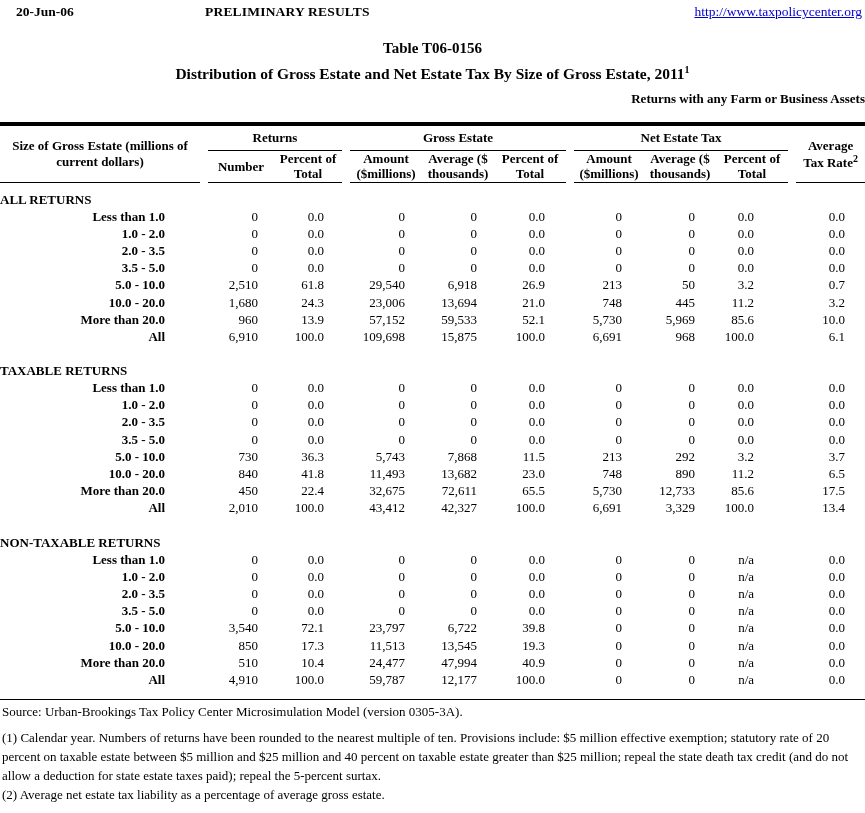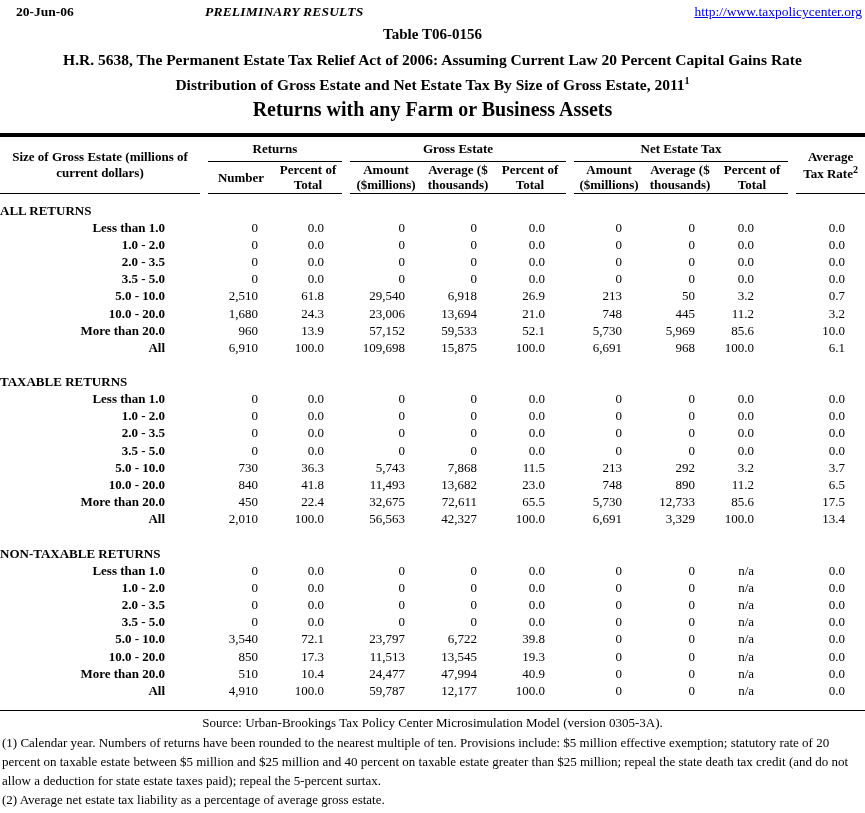--- a/index.html
+++ b/index.html
@@ -6,30 +6,30 @@
   html, body { background: #ffffff; }
   body {
     width: 865px; height: 813px;
     font-family: "Liberation Serif", "DejaVu Serif", serif;
     color: #000; overflow: hidden; position: relative;
   }
 
   
   .page-header { position: relative; height: 22px; padding-top: 4px; }
   .ph-date { position: absolute; left: 4px; top: 4px; font-weight: bold; font-size: 13.5px; margin-left: 12px; }
-  .ph-status { position: absolute; left: 205px; top: 4px; font-weight: bold; font-size: 13.5px; letter-spacing: 0.2px; font-style: italic; }
+  .ph-status { position: absolute; left: 205px; top: 4px; font-weight: bold; font-size: 13.5px; letter-spacing: 0.2px; }
   .ph-url { position: absolute; right: 3px; top: 4px; font-size: 13.5px; color: #0000cc; text-decoration: underline; }
 
   
-  .titles { text-align: center; }
+  .titles { text-align: center; margin-top: 14px; }
   .titles div { font-weight: bold; line-height: 25px; }
   .t1 { font-size: 15px; }
   .t2 { font-size: 15.5px; }
   .t3 { font-size: 15.5px; }
-  .t4 { font-size: 20px; }
+  .t4 { font-size: 13px; text-align: right; }
   sup { font-size: 10px; vertical-align: super; line-height: 0; }
 
   
   .table-wrap { margin-top: 11px; }
   .top-rule { height: 3px; border-top: 3px solid #000; border-bottom: 1.5px solid #000; }
   table { border-collapse: collapse; table-layout: fixed; width: 865px; }
   th, td { font-size: 13px; overflow: hidden; white-space: nowrap; }
 
   tr.h1 { height: 24px; }
   tr.h2 { height: 32px; }
@@ -55,34 +55,33 @@
   td.c5 { padding-right: 22px; }
   td.c6 { padding-right: 21px; }
   td.c7 { padding-right: 34px; }
   td.c8 { padding-right: 20px; }
 
   .bottom-rule { border-top: 1.5px solid #000; margin-top: 10px; }
 
   
   .footnotes { padding: 2px 2px 0 2px; }
   .footnotes p { font-size: 13px; line-height: 19px; font-weight: normal; }
-  .fn-source { margin-bottom: 1px; text-align: center; }
+  .fn-source { margin-bottom: 7px; }
 </style>
 </head>
 <body>
 
 <div class="page-header">
   <span class="ph-date">20-Jun-06</span>
   <span class="ph-status">PRELIMINARY RESULTS</span>
   <a class="ph-url" href="#">http://www.taxpolicycenter.org</a>
 </div>
 
 <div class="titles">
   <div class="t1">Table T06-0156</div>
-  <div class="t2">H.R. 5638, The Permanent Estate Tax Relief Act of 2006: Assuming Current Law 20 Percent Capital Gains Rate</div>
   <div class="t3"><span>Distribution of Gross Estate and Net Estate Tax By Size of Gross Estate, 2011</span><sup>1</sup></div>
   <div class="t4">Returns with any Farm or Business Assets</div>
 </div>
 
 <div class="table-wrap">
   <div class="top-rule"></div>
   <table>
     <colgroup>
       <col style="width:200px">
         <col style="width:8px">
@@ -380,21 +379,21 @@
           <td class="val c7">85.6</td>
           <td class="gap"></td>
           <td class="val c8">17.5</td>
         </tr>
         <tr class="data-row">
           <td class="row-label">All</td>
           <td class="gap"></td>
           <td class="val c0">2,010</td>
           <td class="val c1">100.0</td>
           <td class="gap"></td>
-          <td class="val c2">56,563</td>
+          <td class="val c2">43,412</td>
           <td class="val c3">42,327</td>
           <td class="val c4">100.0</td>
           <td class="gap"></td>
           <td class="val c5">6,691</td>
           <td class="val c6">3,329</td>
           <td class="val c7">100.0</td>
           <td class="gap"></td>
           <td class="val c8">13.4</td>
         </tr>
         <tr class="section-row section-gap">

